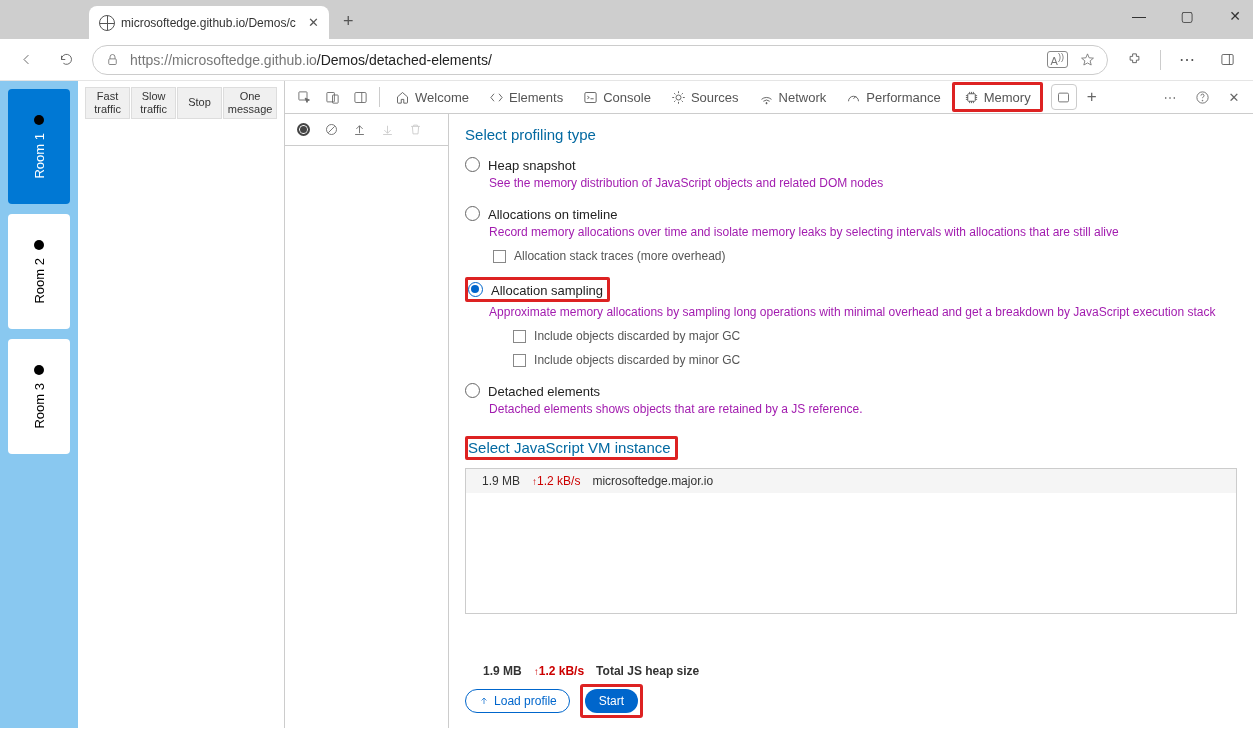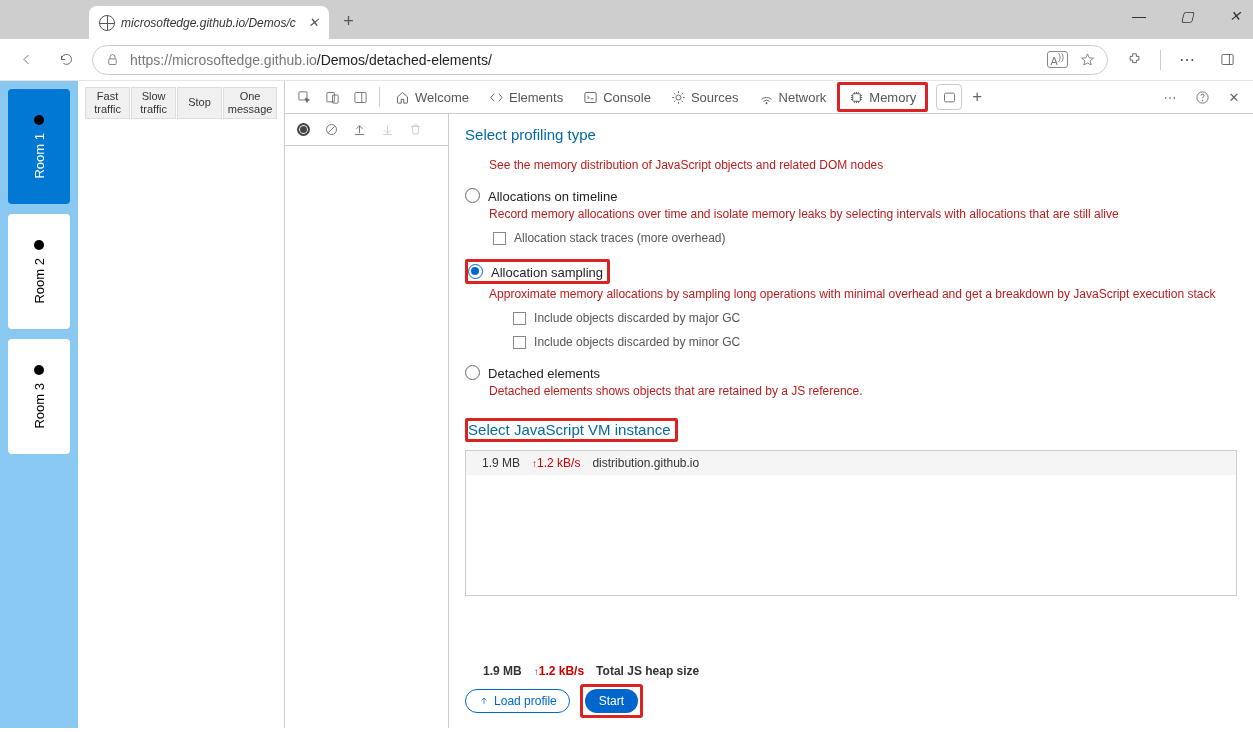--- a/index.html
+++ b/index.html
@@ -1,19 +1,19 @@
 <!DOCTYPE html>
 <html><head>
 <meta charset="utf-8">
 <style>
 * { margin: 0; padding: 0; box-sizing: border-box; font-family: "Segoe UI", Arial, sans-serif; }
 body { background: #fff; width: 1253px; height: 732px; overflow: hidden; position: relative; }
 
 
-.titlebar { height: 39px; background: #cecece; display: flex; align-items: flex-end; position: relative; font-style: italic; }
+.titlebar { height: 39px; background: #cecece; display: flex; align-items: flex-end; position: relative; }
 .tab { background: #fff; border-radius: 8px 8px 0 0; height: 33px; margin-left: 89px; display: flex; align-items: center; padding: 0 10px; gap: 6px; font-size: 12px; color: #333; min-width: 240px; }
 .tab .globe { width: 16px; height: 16px; border: 1.3px solid #555; border-radius: 50%; position: relative; }
 .tab .globe::before { content: ''; position: absolute; top: 0; bottom: 0; left: 50%; width: 0; border-left: 1px solid #555; }
 .tab .globe::after { content: ''; position: absolute; left: 0; right: 0; top: 50%; height: 0; border-top: 1px solid #555; }
 .tab-close { margin-left: auto; font-size: 13px; color: #555; cursor: pointer; }
 .newtab { margin-left: 14px; font-size: 18px; color: #555; margin-bottom: 7px; cursor: pointer; }
 .win-controls { position: absolute; right: 8px; top: 6px; display: flex; gap: 28px; }
 .win-btn { width: 20px; height: 20px; display: flex; align-items: center; justify-content: center; color: #333; font-size: 14px; cursor: pointer; }
 
 
@@ -55,21 +55,21 @@
 .profiles-item { display: flex; align-items: center; gap: 8px; padding: 6px 14px; background: #e6f0ff; color: #0066cc; font-size: 13px; cursor: pointer; }
 
 .dt-main { flex: 1; padding: 12px 16px 10px 16px; overflow-y: auto; font-size: 13px; color: #333; display: flex; flex-direction: column; }
 .section-title { font-size: 15px; margin-bottom: 12px; color: #0369a1; }
 .opt-group { margin-bottom: 14px; }
 .opt-row { display: flex; align-items: baseline; gap: 8px; }
 .radio { width: 15px; height: 15px; border: 1.5px solid #666; border-radius: 50%; flex-shrink: 0; cursor: pointer; position: relative; top: 2px; }
 .radio.checked { border-color: #0066cc; }
 .radio.checked::after { content: ''; position: absolute; top: 2px; left: 2px; width: 8px; height: 8px; background: #0066cc; border-radius: 50%; }
 .opt-label { font-size: 13px; color: #222; }
-.opt-desc { font-size: 12px; color: #b91c1c; margin-left: 24px; margin-top: 3px; }
+.opt-desc { font-size: 12px; color: #a21caf; margin-left: 24px; margin-top: 3px; }
 .sub-opt { margin-left: 28px; margin-top: 10px; display: flex; align-items: center; gap: 8px; font-size: 12px; color: #555; }
 .checkbox { width: 13px; height: 13px; border: 1.3px solid #888; cursor: pointer; }
 .highlight { border: 3px solid #d22; display: inline-block; padding: 0 4px 1px 0; border-radius: 2px; }
 
 .vm-list { border: 1px solid #ccc; height: 146px; margin-top: 8px; }
 .vm-row { padding: 5px 16px; font-size: 12px; display: flex; gap: 12px; background: #f5f5f5; cursor: pointer; }
 .vm-rate { color: #c00; }
 .vm-rate::before { content: '↑'; font-size: 10px; }
 
 .footer { margin-top: auto; padding-top: 10px; display: flex; align-items: center; gap: 12px; font-size: 12px; }
@@ -208,20 +208,27 @@
             <path d="M12 2v3M12 19v3M2 12h3M19 12h3M5 5l2 2M17 17l2 2M5 19l2-2M17 7l2-2"></path>
           </svg>
           <span>Sources</span>
         </div>
       <div class="dt-tab">
           <svg class="svg-icon" viewBox="0 0 24 24">
             <path d="M4 15a12 12 0 0 1 16 0M7 18a8 8 0 0 1 10 0"></path>
             <circle cx="12" cy="21" r="1" fill="currentColor"></circle>
           </svg>
           <span>Network</span>
+        </div>
+      <div class="dt-tab">
+          <svg class="svg-icon" viewBox="0 0 24 24">
+            <path d="M4 18a8 8 0 1 1 16 0"></path>
+            <path d="M12 14l4-4"></path>
+          </svg>
+          <span>Performance</span>
         </div>
       <div class="dt-tab memory">
           <svg class="svg-icon" viewBox="0 0 24 24">
             <rect x="6" y="6" width="12" height="12" rx="1"></rect>
             <path d="M9 3v3M12 3v3M15 3v3M9 18v3M12 18v3M15 18v3M3 9h3M3 12h3M3 15h3M18 9h3M18 12h3M18 15h3"></path>
           </svg>
           <span>Memory</span>
         </div>
       <span class="dt-icon-btn" style="border:1px solid #ccc;border-radius:4px;margin-left:6px;">
           <svg class="svg-icon" viewBox="0 0 24 24">
@@ -269,20 +276,24 @@
                 <path d="M5 7h14M9 7V5h6v2M7 7l1 12h8l1-12"></path>
               </svg>
             </span>
         </div>
       </div>
 
       <div class="dt-main">
         <div class="section-title">Select profiling type</div>
 
         <div class="opt-group">
+          <div class="opt-row">
+              <span class="radio"></span>
+              <span class="opt-label">Heap snapshot</span>
+            </div>
           <div class="opt-desc">See the memory distribution of JavaScript objects and related DOM nodes</div>
         </div>
 
         <div class="opt-group">
           <div class="opt-row">
               <span class="radio"></span>
               <span class="opt-label">Allocations on timeline</span>
             </div>
           <div class="opt-desc">Record memory allocations over time and isolate memory leaks by selecting intervals with allocations that are still alive</div>
           <div class="sub-opt">
@@ -315,21 +326,21 @@
           <div class="opt-desc">Detached elements shows objects that are retained by a JS reference.</div>
         </div>
 
         <div style="margin-top:6px;">
           <span class="highlight"><span class="section-title" style="margin:0;">Select JavaScript VM instance</span></span>
         </div>
         <div class="vm-list">
           <div class="vm-row">
             <span>1.9 MB</span>
             <span class="vm-rate">1.2 kB/s</span>
-            <span>distribution.github.io</span>
+            <span>microsoftedge.major.io</span>
           </div>
         </div>
 
         <div class="footer">
           <div class="footer-stats">
             <b>1.9 MB</b>
             <b class="vm-rate">1.2 kB/s</b>
             <b>Total JS heap size</b>
           </div>
         </div>

